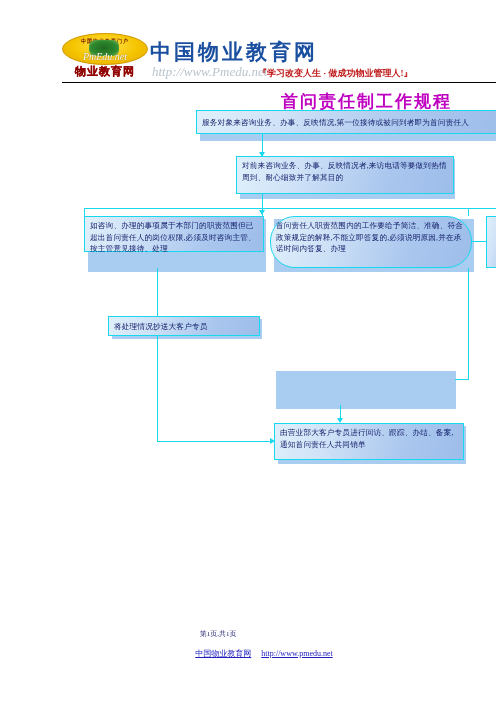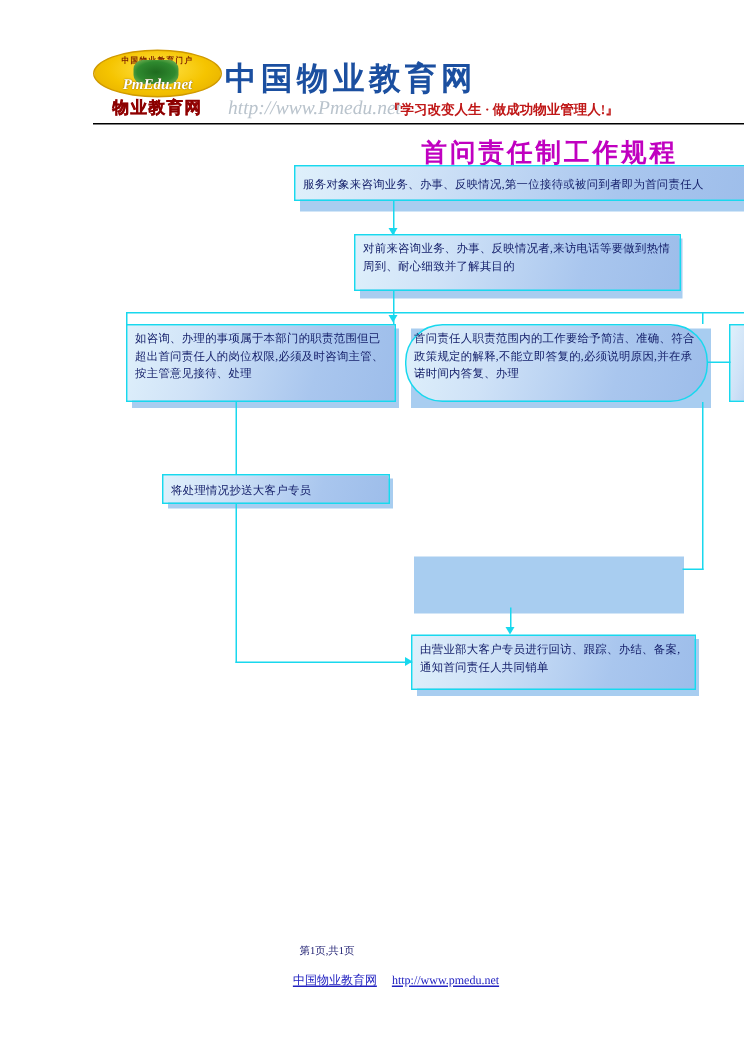--- a/index.html
+++ b/index.html
@@ -26,21 +26,21 @@
     border-radius:6px;
   }
   .logo-arc{
     position:absolute;left:6px;top:2px;width:72px;height:12px;
     font-size:5px;color:#7a1d00;letter-spacing:1px;
     text-align:center;line-height:12px;font-weight:bold;
     transform:scaleY(1.1);
   }
   .logo-pmedu{
     position:absolute;left:4px;top:17px;width:76px;
-    font-family:"Liberation Serif",serif;font-style:italic;font-weight:bold;
+    font-family:"Liberation Serif",serif;font-style:italic;font-weight:normal;
     font-size:10px;color:#ffffff;text-align:center;
     text-shadow:0 0 1px #6a4a00;
   }
   .logo-cn{
     position:absolute;left:0px;top:31px;width:86px;
     font-size:11px;font-weight:bold;color:#c81818;
     letter-spacing:1px;text-align:center;
     -webkit-text-stroke:0.3px #8a0000;
   }
   .site-name{
@@ -148,21 +148,21 @@
     <div class="shadowbar" style="left:240px;top:51px;width:215px;height:40px;"></div>
     <div class="box" style="left:236px;top:48px;width:218px;height:38px;">对前来咨询业务、办事、反映情况者,来访电话等要做到热情周到、耐心细致并了解其目的</div>
 
     <div class="ln v" style="left:262px;top:86px;height:22px;"></div>
     <div class="ln h" style="left:84px;top:100px;width:412px;"></div>
     <div class="ln v" style="left:84px;top:100px;height:8px;"></div>
     <div class="ln v" style="left:468px;top:100px;height:8px;"></div>
     <div class="arrow-d" style="left:259px;top:102px;"></div>
 
     <div class="shadowbar" style="left:88px;top:111px;width:178px;height:53px;"></div>
-    <div class="box" style="left:84px;top:108px;width:180px;height:52px;">如咨询、办理的事项属于本部门的职责范围但已超出首问责任人的岗位权限,必须及时咨询主管、按主管意见接待、处理</div>
+    <div class="box" style="left:84px;top:108px;width:180px;height:36px;">如咨询、办理的事项属于本部门的职责范围但已超出首问责任人的岗位权限,必须及时咨询主管、按主管意见接待、处理</div>
 
     <div class="shadowbar" style="left:274px;top:111px;width:200px;height:53px;"></div>
     <div class="box" style="left:270px;top:108px;width:202px;height:52px;border-radius:25px;">首问责任人职责范围内的工作要给予简洁、准确、符合政策规定的解释,不能立即答复的,必须说明原因,并在承诺时间内答复、办理</div>
 
     <div class="box" style="left:486px;top:108px;width:40px;height:52px;"></div>
     <div class="ln h" style="left:472px;top:133px;width:16px;"></div>
 
     <div class="ln v" style="left:157px;top:160px;height:48px;"></div>
 
     <div class="shadowbar" style="left:112px;top:211px;width:150px;height:20px;"></div>

